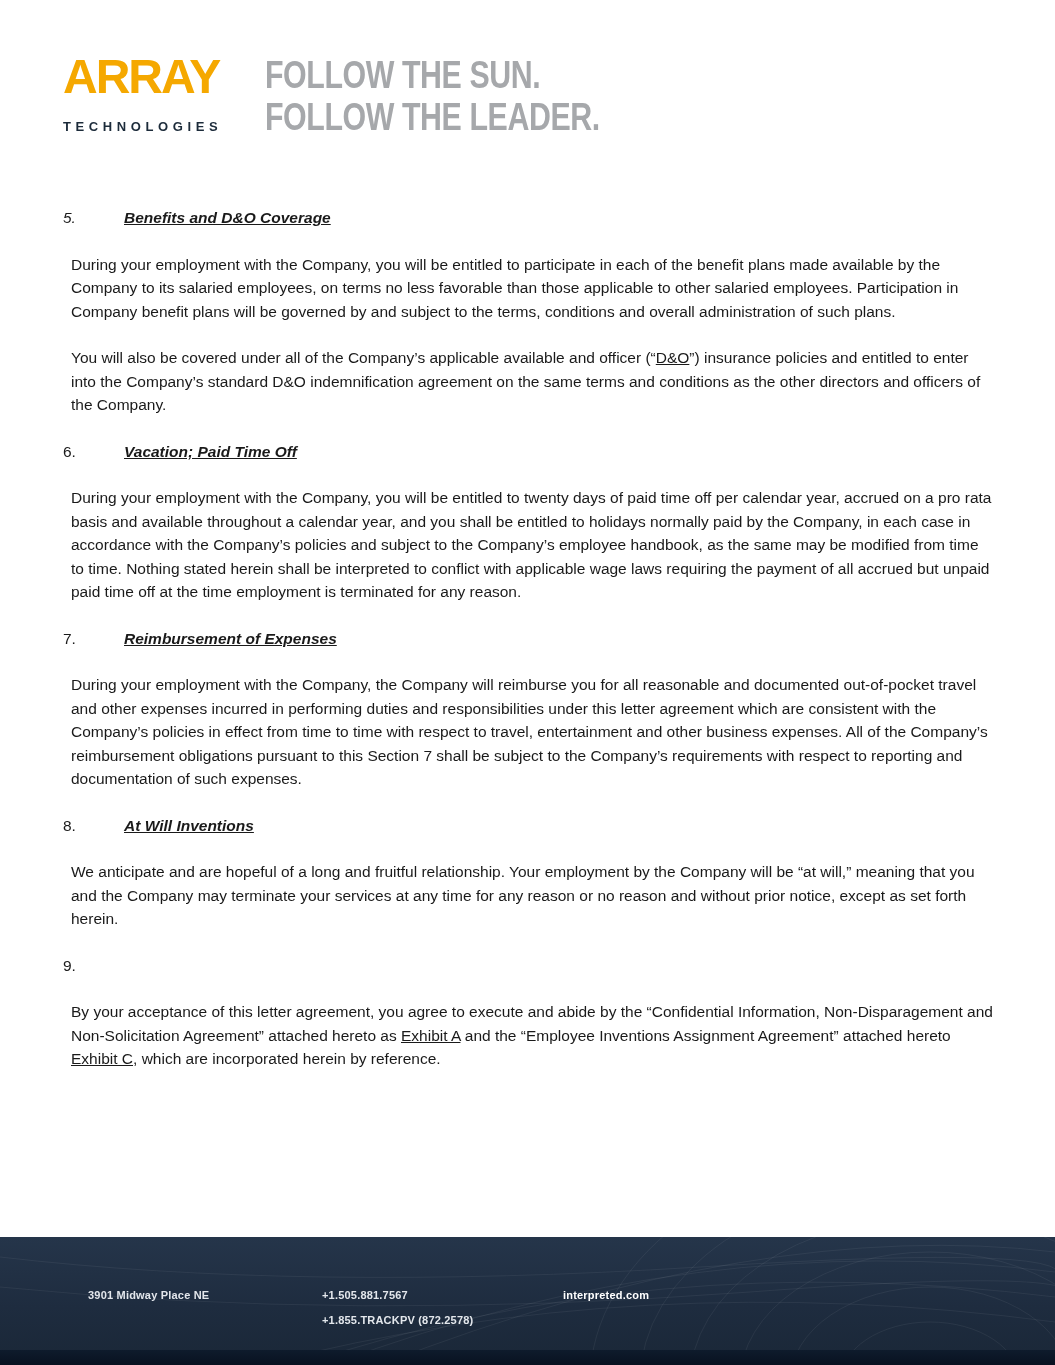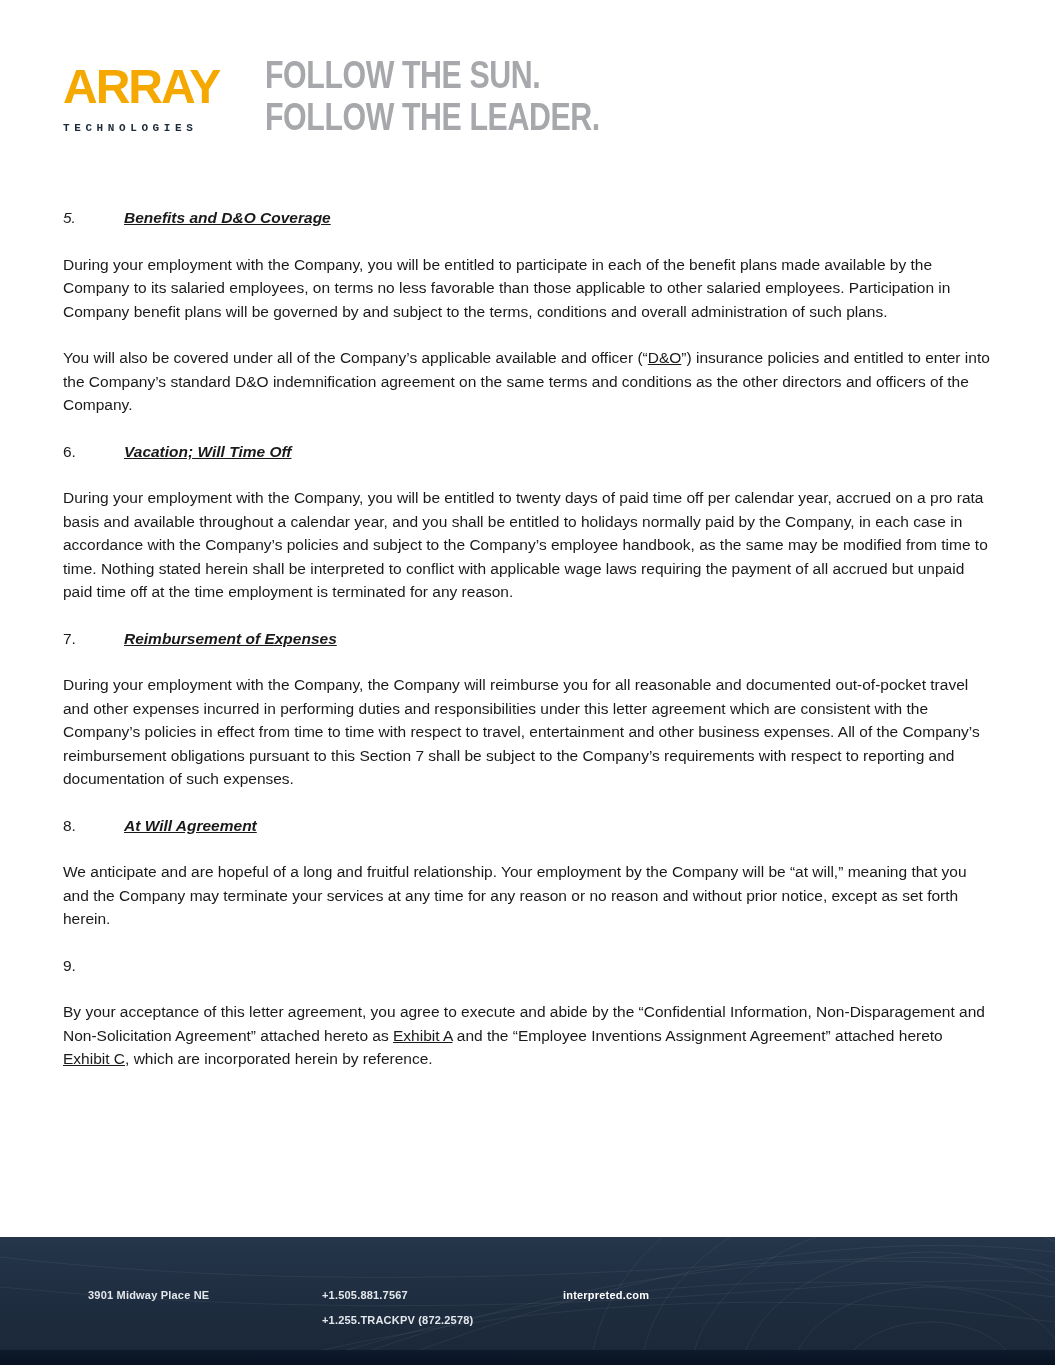--- a/index.html
+++ b/index.html
@@ -10,41 +10,40 @@
   }
 
   
   .header { position:absolute; top:50px; left:63px; display:flex; align-items:flex-end; }
   .logo { width:162px; }
   .logo-brand {
     font-size:48px; font-weight:800; line-height:1; letter-spacing:-2px;
     color:#F5A800;
   }
   .logo-sub {
-    font-size:11px; font-weight:700; letter-spacing:4.6px; margin-top:11px;
+    font-size:13px; font-weight:700; letter-spacing:4.6px; margin-top:18px;
     color:#1c2b3a;
-    font-family:Liberation Mono, monospace;
   }
   .tagline {
     margin-left:40px; margin-top:4px;
     font-size:37px; font-weight:700; line-height:1.08; text-transform:uppercase;
     color:#a6a8ab; letter-spacing:-0.5px;
     transform:scale(0.82,1.05); transform-origin:left top; white-space:nowrap;
   }
 
   
   .body {
     position:absolute; top:206px; left:63px; width:930px;
     font-size:15.5px; line-height:23.5px;
   }
   .sec { display:flex; margin:0 0 23px 0; }
   .sec-num { flex:none; width:61px; }
   .sec-num.italic { font-style:italic; }
   .sec-title { font-weight:700; font-style:italic; text-decoration:underline; }
-  .body p { margin:0 0 23px 0; }
+  .body p { margin:0 0 23px 8px; }
   .u { text-decoration:underline; }
 
   
   .footer {
     position:absolute; left:0; right:0; bottom:0; height:128px;
     background:linear-gradient(180deg,#25354a 0%, #1e2c3f 55%, #1a2737 100%);
     overflow:hidden;
   }
   .mesh { position:absolute; inset:0; width:100%; height:100%; }
   .footer-cols {
@@ -80,33 +79,33 @@
 
     <div class="sec">
       <span class="sec-num italic">5.</span>
       <span class="sec-title">Benefits and D&amp;O Coverage</span>
     </div>
     <p><span>During your employment with the Company, you will be entitled to participate in each of the benefit plans made available by the Company to its salaried employees, on terms no less favorable than those applicable to other salaried employees. Participation in Company benefit plans will be governed by and subject to the terms, conditions and overall administration of such plans.</span></p>
     <p><span>You will also be covered under all of the Company’s applicable available and officer (“</span><span class="u">D&amp;O</span><span>”) insurance policies and entitled to enter into the Company’s standard D&amp;O indemnification agreement on the same terms and conditions as the other directors and officers of the Company.</span></p>
 
     <div class="sec">
       <span class="sec-num">6.</span>
-      <span class="sec-title">Vacation; Will Time Off</span>
+      <span class="sec-title">Vacation; Paid Time Off</span>
     </div>
     <p><span>During your employment with the Company, you will be entitled to twenty days of paid time off per calendar year, accrued on a pro rata basis and available throughout a calendar year, and you shall be entitled to holidays normally paid by the Company, in each case in accordance with the Company’s policies and subject to the Company’s employee handbook, as the same may be modified from time to time. Nothing stated herein shall be interpreted to conflict with applicable wage laws requiring the payment of all accrued but unpaid paid time off at the time employment is terminated for any reason.</span></p>
 
     <div class="sec">
       <span class="sec-num">7.</span>
       <span class="sec-title">Reimbursement of Expenses</span>
     </div>
     <p><span>During your employment with the Company, the Company will reimburse you for all reasonable and documented out-of-pocket travel and other expenses incurred in performing duties and responsibilities under this letter agreement which are consistent with the Company’s policies in effect from time to time with respect to travel, entertainment and other business expenses. All of the Company’s reimbursement obligations pursuant to this Section 7 shall be subject to the Company’s requirements with respect to reporting and documentation of such expenses.</span></p>
 
     <div class="sec">
       <span class="sec-num">8.</span>
-      <span class="sec-title">At Will Agreement</span>
+      <span class="sec-title">At Will Inventions</span>
     </div>
     <p><span>We anticipate and are hopeful of a long and fruitful relationship. Your employment by the Company will be “at will,” meaning that you and the Company may terminate your services at any time for any reason or no reason and without prior notice, except as set forth herein.</span></p>
 
     <div class="sec">
       <span class="sec-num">9.</span>
     </div>
     <p><span>By your acceptance of this letter agreement, you agree to execute and abide by the “Confidential Information, Non-Disparagement and Non-Solicitation Agreement” attached hereto as </span><span class="u">Exhibit A</span><span> and the “Employee Inventions Assignment Agreement” attached hereto </span><span class="u">Exhibit C</span><span>, which are incorporated herein by reference.</span></p>
 
   </main>
 
@@ -127,21 +126,21 @@
         <ellipse cx="930" cy="145" rx="340" ry="235"></ellipse>
       </g>
     </svg>
 
     <div class="footer-cols">
       <div class="f-col-address">
         <div>3901 Midway Place NE</div>
       </div>
       <div class="f-col-phones">
         <div>+1.505.881.7567</div>
-        <div>+1.255.TRACKPV (872.2578)</div>
+        <div>+1.855.TRACKPV (872.2578)</div>
       </div>
       <div class="f-col-website">
         <div>interpreted.com</div>
       </div>
     </div>
 
     <div class="bottom-strip"></div>
   </footer>
 
 </div>

